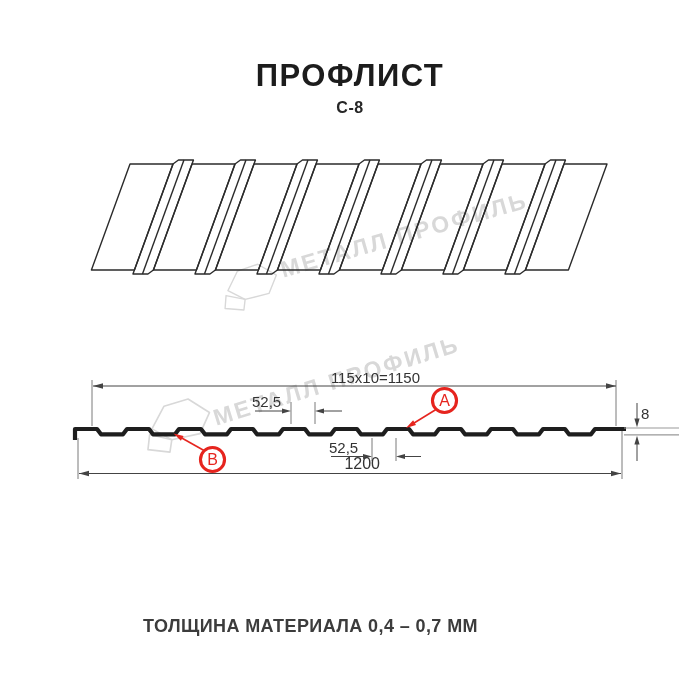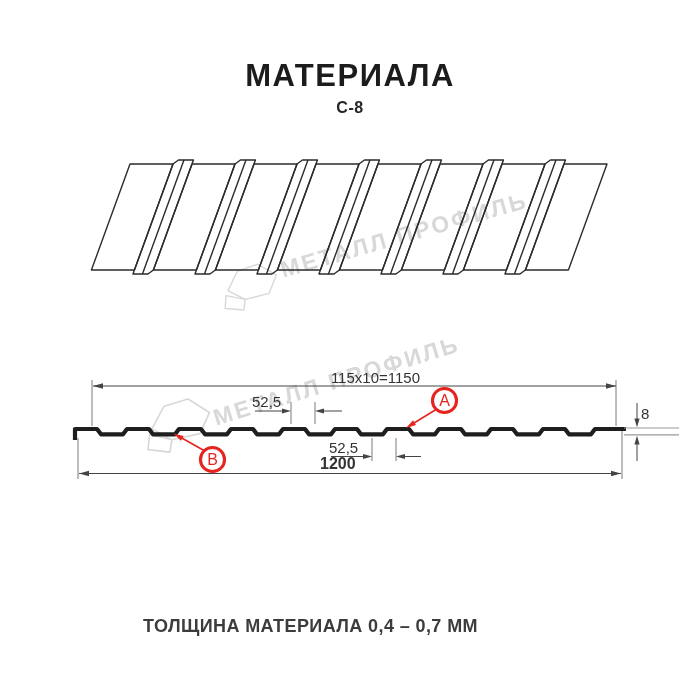--- a/index.html
+++ b/index.html
@@ -24,21 +24,21 @@
          font-size:23px;font-weight:bold;letter-spacing:2.5px;color:var(--wm);
          transform-origin:0 50%;}
   .wm-1{left:281px;top:257px;transform:rotate(-16deg);}
   .wm-2{left:214px;top:405px;transform:rotate(-17deg);}
 
   .dim-text{position:absolute;font-size:15px;color:#333;white-space:nowrap;}
   .dt-top{left:290px;top:369px;width:130px;text-align:right;}
   .dt-p-top{left:252px;top:393px;}
   .dt-p-bot{left:329px;top:439px;}
   .dt-h{left:641px;top:405px;}
-  .dt-total{left:320px;top:455px;width:60px;text-align:left;font-size:16px;font-weight:bold;}
+  .dt-total{left:320px;top:455px;width:60px;text-align:right;font-size:16px;}
 
   .marker{position:absolute;width:25px;height:25px;border:2.2px solid var(--red);
           border-radius:50%;box-sizing:border-box;text-align:center;
           line-height:21px;font-size:16px;color:var(--red);background:transparent;}
   .marker-a{left:432px;top:388px;}
   .marker-b{left:200px;top:447px;}
 
   
   .sheet-fill rect,.sheet-fill path{fill:#ffffff;stroke:none;}
   .sheet-stroke rect,.sheet-stroke path,.sheet-stroke line{
@@ -168,21 +168,21 @@
       <polygon class="red-ah" points="406,428 416,425.1 413.1,420.3"></polygon>
     </g>
 
     <g>
       <circle cx="212.5" cy="459.5" r="12.5" fill="none" stroke="var(--red)" stroke-width="2.2"></circle>
       <line class="red-line" x1="204" y1="450.5" x2="180" y2="437"></line>
       <polygon class="red-ah" points="173.5,433.5 180.9,440.8 183.6,435.9"></polygon>
     </g>
   </svg>
 
-  <div class="title z3">МАТЕРИАЛА</div>
+  <div class="title z3">ПРОФЛИСТ</div>
   <div class="subtitle z3">С-8</div>
 
   <div class="dim-text dt-top z3">115x10=1150</div>
   <div class="dim-text dt-p-top z3">52,5</div>
   <div class="dim-text dt-p-bot z3">52,5</div>
   <div class="dim-text dt-h z3">8</div>
   <div class="dim-text dt-total z3">1200</div>
 
   <div class="marker marker-a z3">
     <span>A</span>

